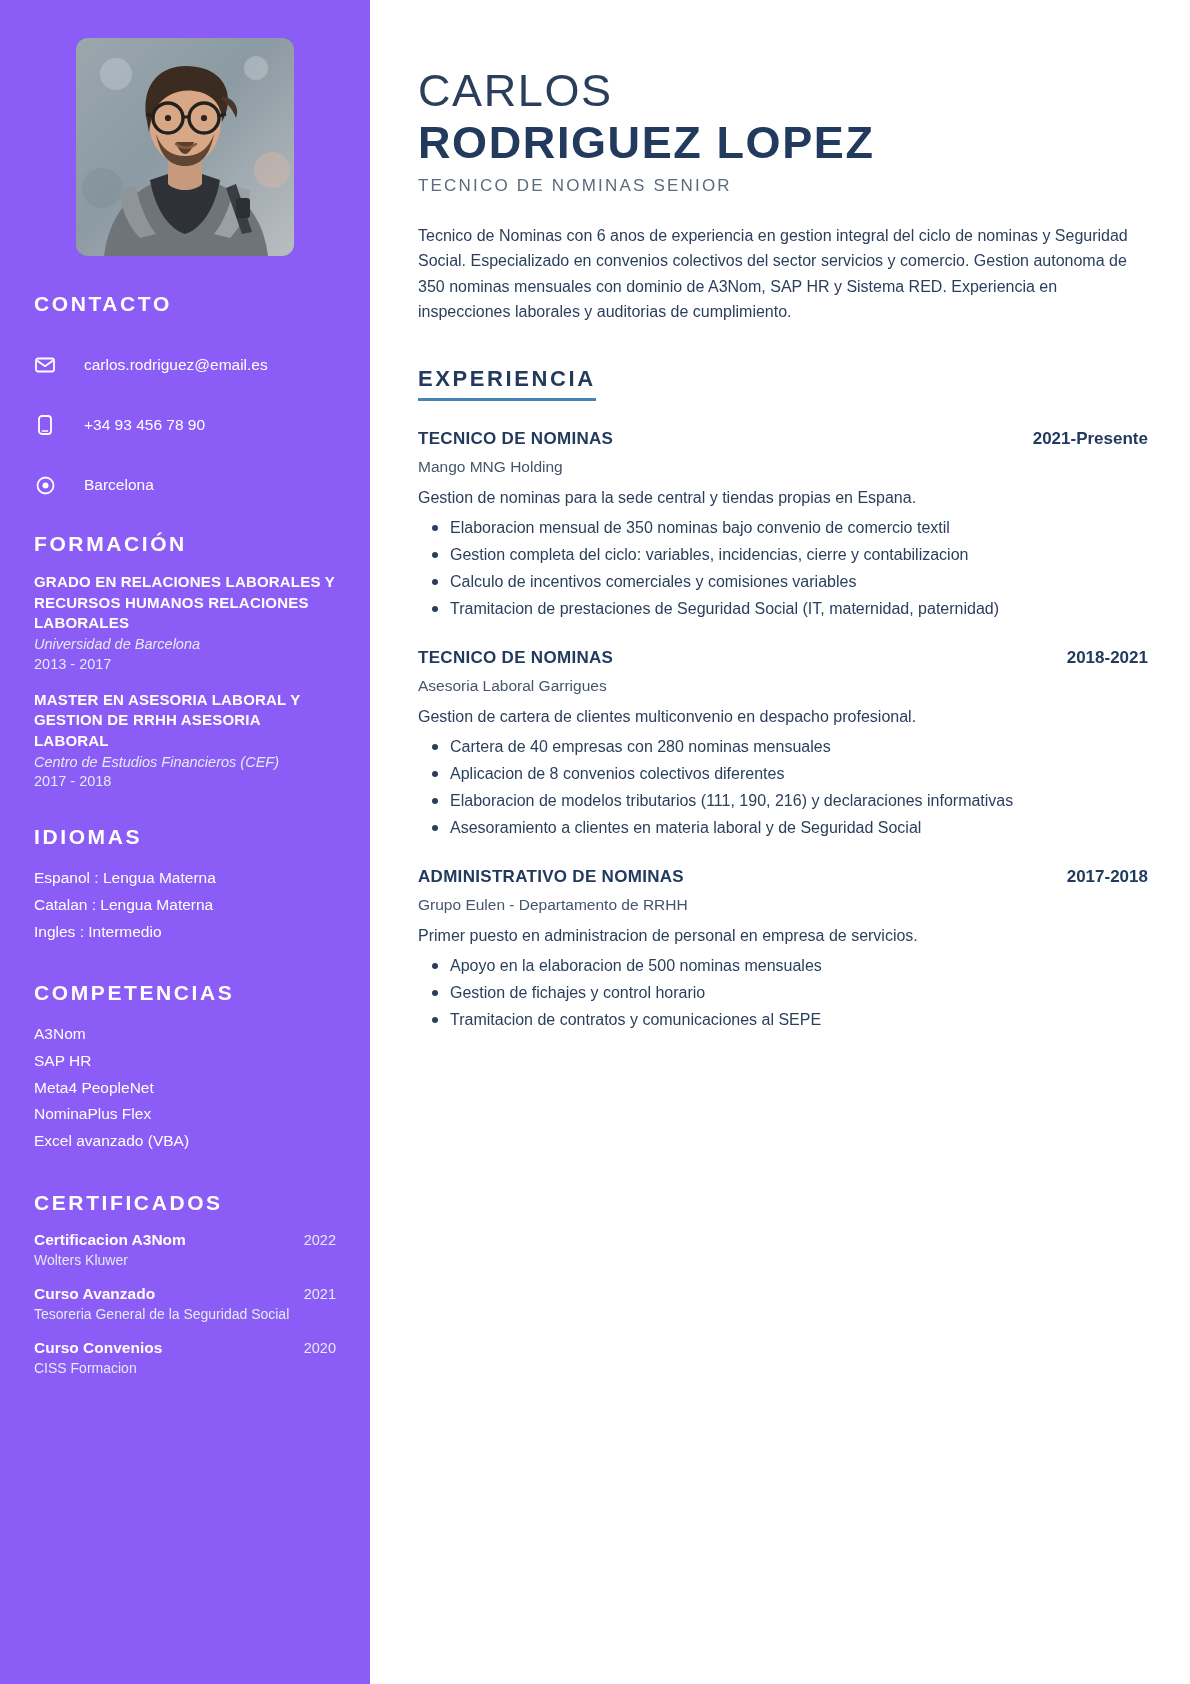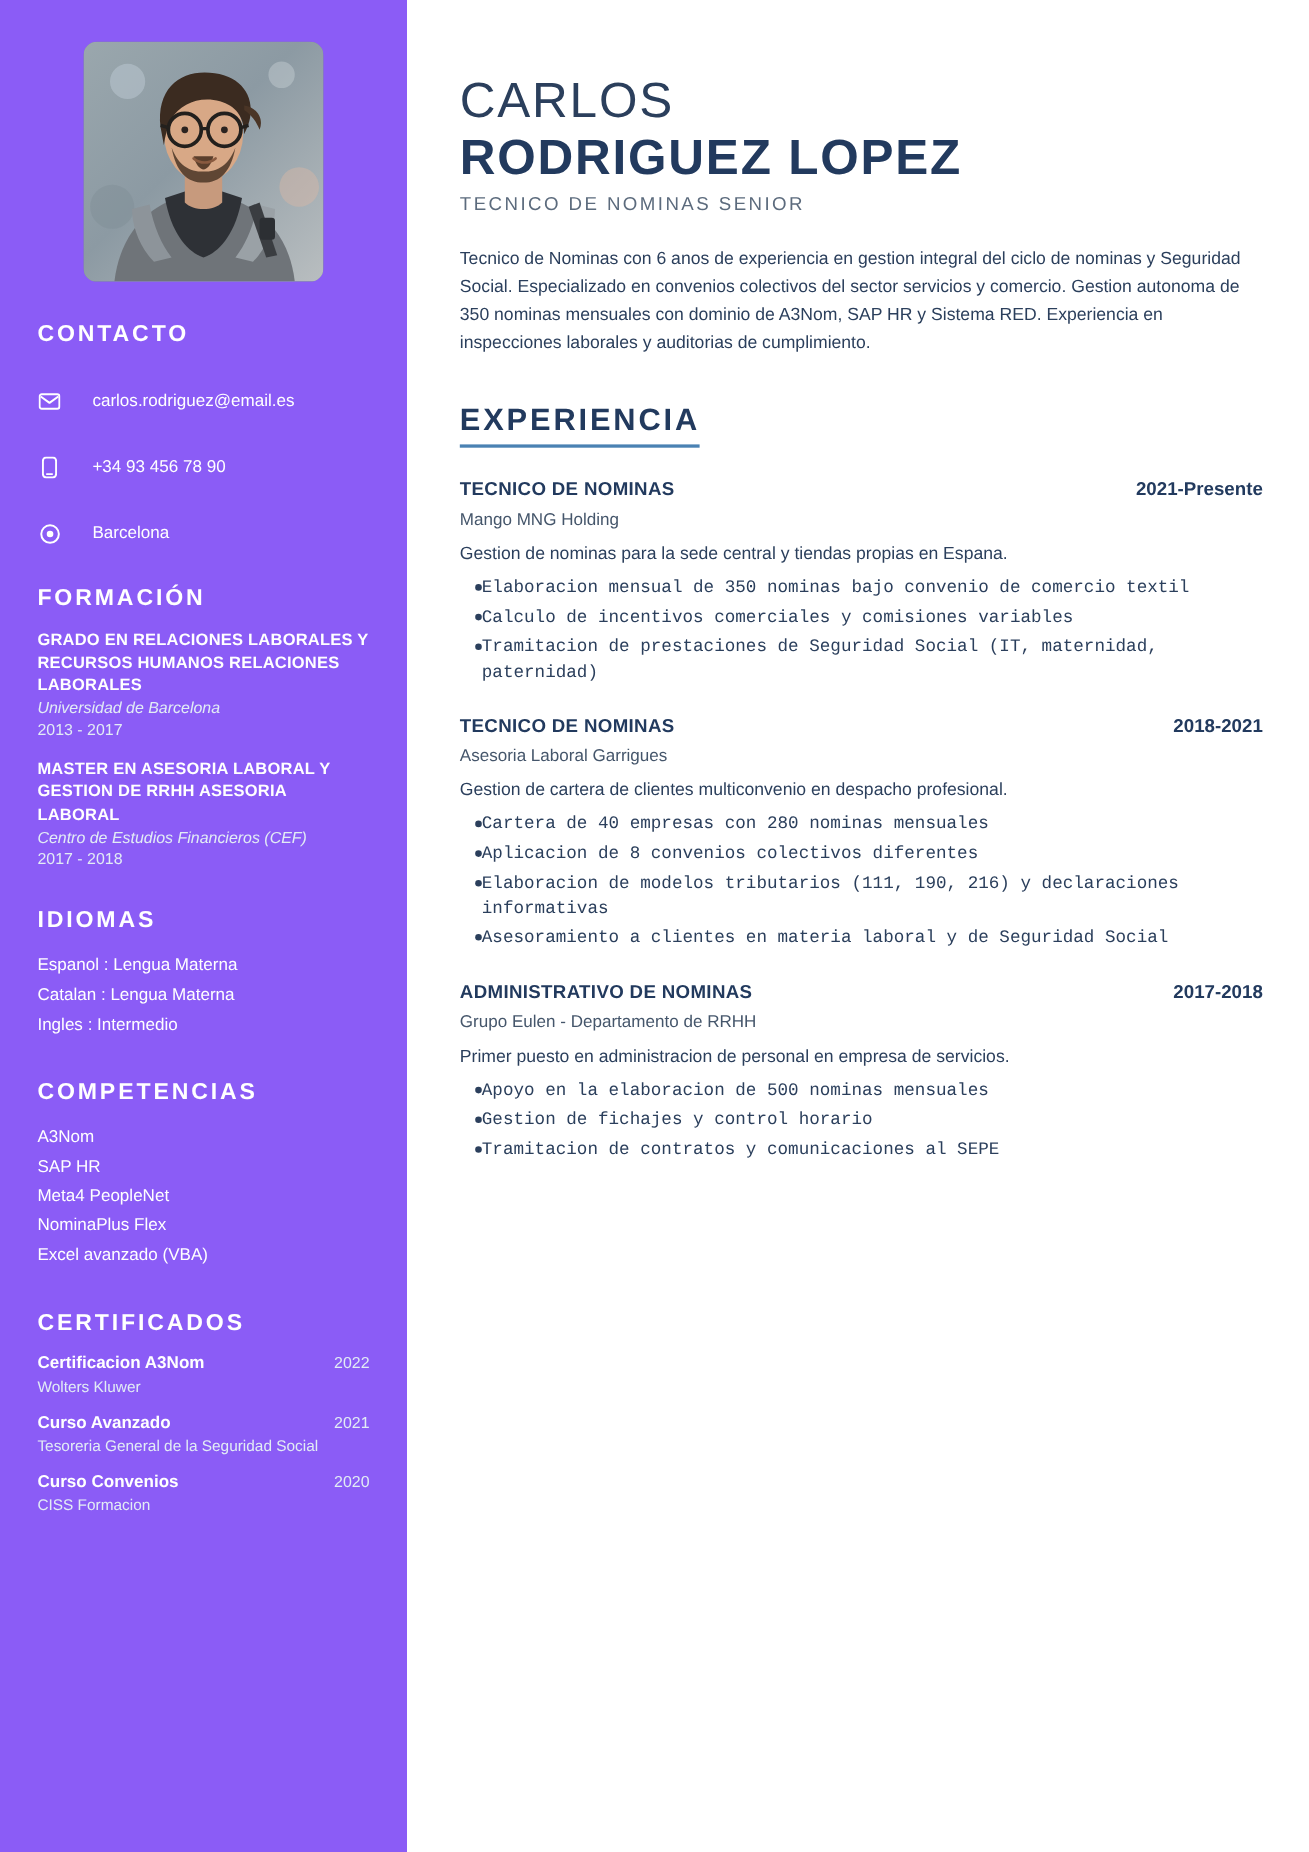--- a/index.html
+++ b/index.html
@@ -136,21 +136,21 @@
     margin-top: 9px;
   }
   .summary {
     font-size: 16px;
     line-height: 1.58;
     color: #2b3f5c;
     margin-top: 27px;
   }
 
   .section-title {
-    font-size: 28px;
+    font-size: 22px;
     font-weight: bold;
     letter-spacing: 2.6px;
     color: #223a5e;
     margin-top: 42px;
     display: inline-block;
     padding-bottom: 6px;
     border-bottom: 3px solid #4a82b3;
   }
 
   .exp-item { margin-top: 28px; }
@@ -179,26 +179,26 @@
   }
   .exp-desc {
     font-size: 16px;
     color: #2b3f5c;
     margin-top: 10px;
     line-height: 1.45;
   }
   .exp-bullets { margin-top: 8px; }
   .bullet {
     display: flex;
+    gap: 12px;
     font-size: 16px;
     color: #2b3f5c;
     line-height: 1.42;
     margin-bottom: 4px;
     padding-left: 14px;
-    font-family: Liberation Mono, monospace;
   }
   .bullet .dot {
     flex: 0 0 auto;
     width: 6px;
     height: 6px;
     border-radius: 50%;
     background: #2b3f5c;
     margin-top: 8px;
   }
 </style>
@@ -360,20 +360,24 @@
       </div>
       <div class="exp-company">Mango MNG Holding</div>
       <div class="exp-desc">Gestion de nominas para la sede central y tiendas propias en Espana.</div>
       <div class="exp-bullets">
         <div class="bullet">
             <span class="dot"></span>
             <span>Elaboracion mensual de 350 nominas bajo convenio de comercio textil</span>
           </div>
         <div class="bullet">
             <span class="dot"></span>
+            <span>Gestion completa del ciclo: variables, incidencias, cierre y contabilizacion</span>
+          </div>
+        <div class="bullet">
+            <span class="dot"></span>
             <span>Calculo de incentivos comerciales y comisiones variables</span>
           </div>
         <div class="bullet">
             <span class="dot"></span>
             <span>Tramitacion de prestaciones de Seguridad Social (IT, maternidad, paternidad)</span>
           </div>
       </div>
     </div>
 
     

